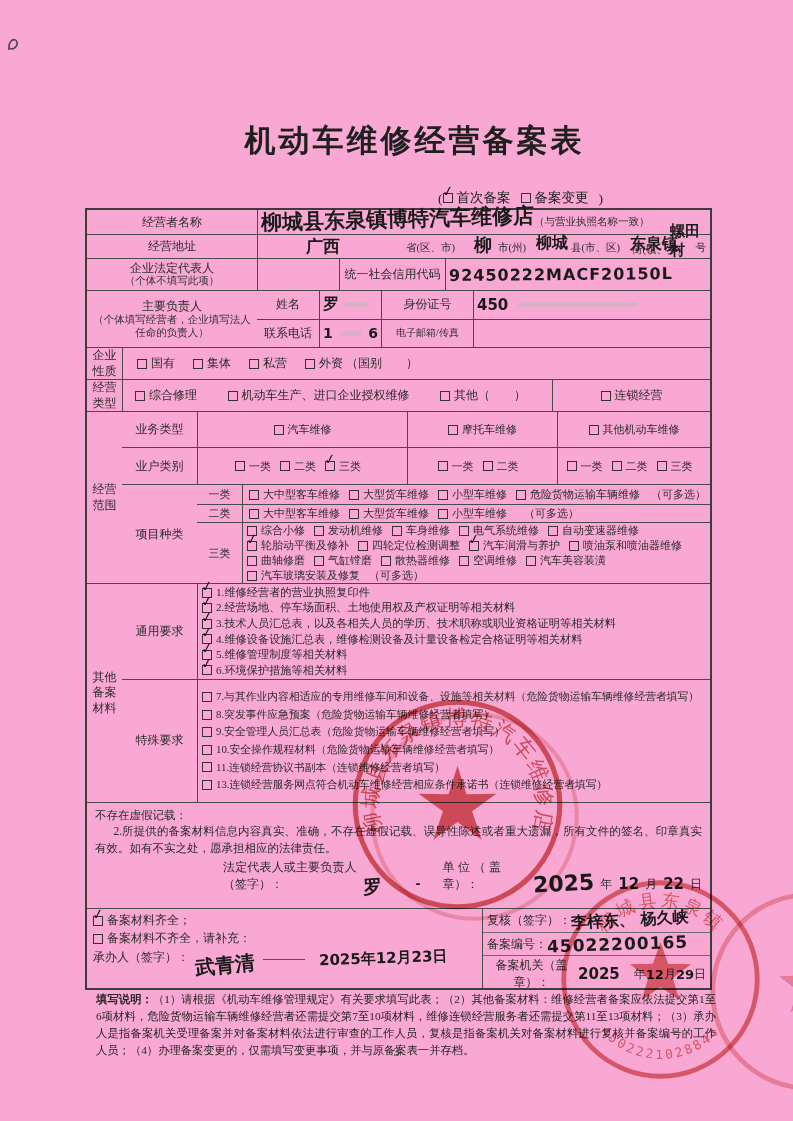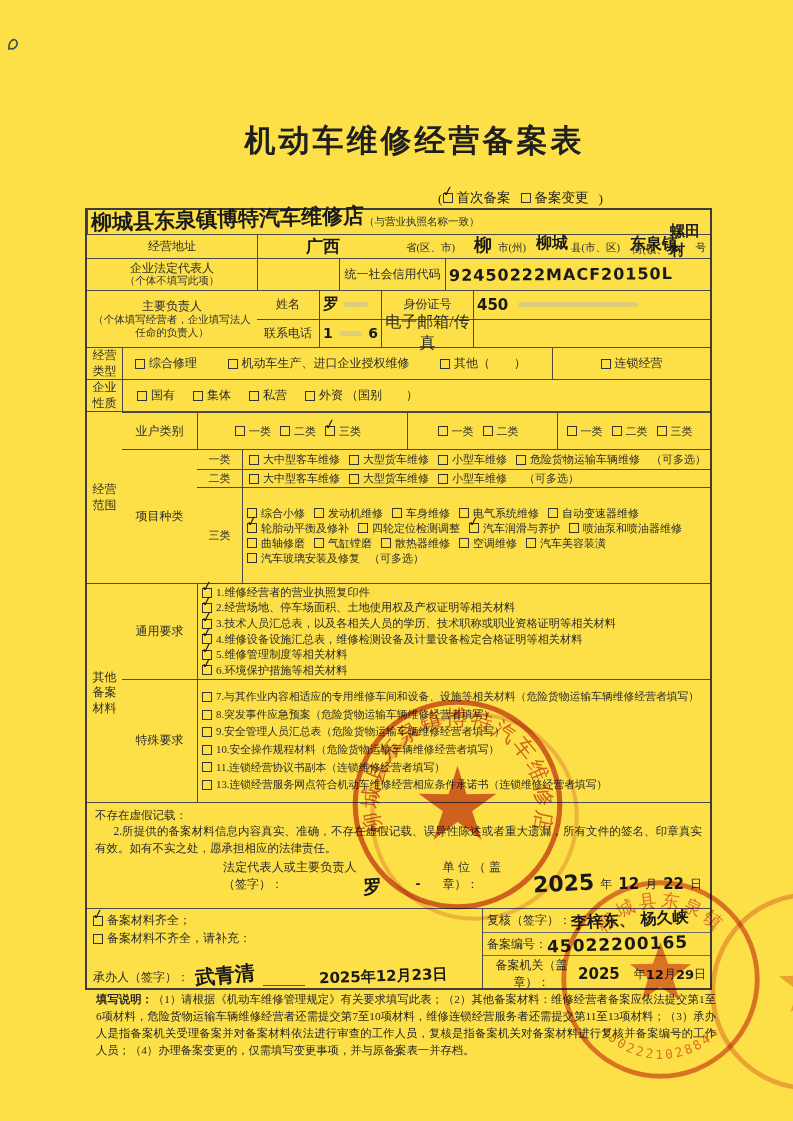--- a/index.html
+++ b/index.html
@@ -1,16 +1,16 @@
 <!DOCTYPE html>
 <html><head>
 <meta charset="utf-8">
 <style>
   html,body{margin:0;padding:0;background:#ffffff;}
-  .page{position:relative;width:793px;height:1121px;background:#fde047;overflow:hidden;
+  .page{position:relative;width:793px;height:1121px;background:#f9a8d4;overflow:hidden;
         font-family:"Liberation Serif","DejaVu Serif",serif;color:#2b2b2b;}
   .title{position:absolute;top:120px;left:0;width:100%;text-align:center;
          font-size:31px;font-weight:700;letter-spacing:3px;color:#1f1f1f;text-indent:36px;}
   .hdr-opts{position:absolute;top:189px;left:438px;font-size:13.5px;color:#222;}
   .hdr-opts .cbopt{margin-right:10px;}
 
   .tbl{position:absolute;left:85px;top:208px;width:627px;border:2px solid #3c3c3c;
        box-sizing:border-box;font-size:12px;background:transparent;}
   .r{display:flex;border-top:1px solid #4a4a4a;box-sizing:border-box;align-items:stretch;}
   .r.first{border-top:none;}
@@ -75,20 +75,21 @@
           <span>首次备案</span>
         </span><span class="cbopt">
           <span class="cb"></span>
           <span>备案变更</span>
         </span></span><span>)</span>
   </div>
 
   <div class="tbl">
 
     <div class="r first" style="height:24px">
+      <div class="c first" style="width:170px">经营者名称</div>
       <div class="c left" style="flex:1;overflow:visible">
         <span class="hw" style="font-size:21px;transform:rotate(-1.5deg);white-space:nowrap;position:relative;top:-3px">柳城县东泉镇博特汽车维修店</span>
         <span style="font-size:10.5px;white-space:nowrap">（与营业执照名称一致）</span>
       </div>
     </div>
 
     <div class="r" style="height:24px">
       <div class="c first" style="width:170px">经营地址</div>
       <div class="c left" style="flex:1;position:relative">
         <span class="hw" style="position:absolute;left:48px;top:0px;font-size:17px">广西</span>
@@ -134,23 +135,45 @@
             <span class="smear" style="width:120px;margin-left:10px"></span>
           </div>
         </div>
         <div class="sr" style="flex:1">
           <div class="c first" style="width:62px">联系电话</div>
           <div class="c left" style="width:62px;justify-content:space-between">
             <span class="hw" style="font-size:14px">1</span>
             <span class="smear" style="width:22px"></span>
             <span class="hw" style="font-size:14px">6</span>
           </div>
-          <div class="c" style="width:92px;font-size:16px">电子邮箱/传真</div>
+          <div class="c" style="width:92px;font-size:10px">电子邮箱/传真</div>
           <div class="c" style="flex:1"></div>
         </div>
+      </div>
+    </div>
+
+    <div class="r" style="height:32px">
+      <div class="c first vlabel">企业性质</div>
+      <div class="c left opts gap18" style="flex:1;padding-left:14px">
+        <span class="cbopt">
+            <span class="cb"></span>
+            <span>国有</span>
+          </span>
+          <span class="cbopt">
+            <span class="cb"></span>
+            <span>集体</span>
+          </span>
+          <span class="cbopt">
+            <span class="cb"></span>
+            <span>私营</span>
+          </span>
+          <span class="cbopt">
+            <span class="cb"></span>
+            <span>外资 （国别　　）</span>
+          </span>
       </div>
     </div>
 
     <div class="r" style="height:32px">
       <div class="c first vlabel">经营类型</div>
       <div class="c left opts" style="width:430px;padding-left:12px;justify-content:space-between;padding-right:26px">
         <span class="cbopt">
             <span class="cb"></span>
             <span>综合修理</span>
           </span>
@@ -164,46 +187,45 @@
           </span>
       </div>
       <div class="c" style="flex:1">
         <span class="cbopt">
             <span class="cb"></span>
             <span>连锁经营</span>
           </span>
       </div>
     </div>
 
-    <div class="r" style="height:32px">
-      <div class="c first vlabel">企业性质</div>
-      <div class="c left opts gap18" style="flex:1;padding-left:14px">
-        <span class="cbopt">
-            <span class="cb"></span>
-            <span>国有</span>
-          </span>
-          <span class="cbopt">
-            <span class="cb"></span>
-            <span>集体</span>
-          </span>
-          <span class="cbopt">
-            <span class="cb"></span>
-            <span>私营</span>
-          </span>
-          <span class="cbopt">
-            <span class="cb"></span>
-            <span>外资 （国别　　）</span>
-          </span>
-      </div>
-    </div>
-
     <div class="r" style="height:172px">
       <div class="c first vlabel">经营范围</div>
       <div class="sub">
 
+        <div class="sr first" style="height:35px;flex:none">
+          <div class="c first" style="width:75px">业务类型</div>
+          <div class="c" style="width:210px;font-size:11px">
+            <span class="cbopt">
+                <span class="cb"></span>
+                <span>汽车维修</span>
+              </span>
+          </div>
+          <div class="c" style="width:150px;font-size:11px">
+            <span class="cbopt">
+                <span class="cb"></span>
+                <span>摩托车维修</span>
+              </span>
+          </div>
+          <div class="c" style="flex:1;font-size:11px">
+            <span class="cbopt">
+                <span class="cb"></span>
+                <span>其他机动车维修</span>
+              </span>
+          </div>
+        </div>
 
         <div class="sr" style="height:37px;flex:none">
           <div class="c first" style="width:75px">业户类别</div>
           <div class="c gap8" style="width:210px;font-size:11px">
             <span class="cbopt">
                 <span class="cb"></span>
                 <span>一类</span>
               </span>
               <span class="cbopt">
                 <span class="cb"></span>
@@ -468,21 +490,21 @@
               <span class="cb">
                 <span class="tick">✓</span>
               </span>
               <span>备案材料齐全；</span>
             </span>
             <span class="cbopt">
               <span class="cb"></span>
               <span>备案材料不齐全，请补充：</span>
             </span>
         </div>
-        <div style="display:flex;align-items:flex-end;gap:6px;margin-top:12px">
+        <div style="display:flex;align-items:flex-start;gap:6px;margin-top:2px">
           <span>承办人（签字）：</span>
           <span class="hw" style="font-size:20px;transform:rotate(-6deg);position:relative;top:3px">武青清</span>
           <span class="blankline"></span>
           <span class="hw" style="font-size:15px;margin-left:8px;transform:rotate(-2deg)">2025年12月23日</span>
         </div>
       </div>
       <div class="c" style="flex:1;padding:0;align-items:stretch">
         <div class="rrows">
           <div class="rrow first">
             <span>复核（签字）：</span>

